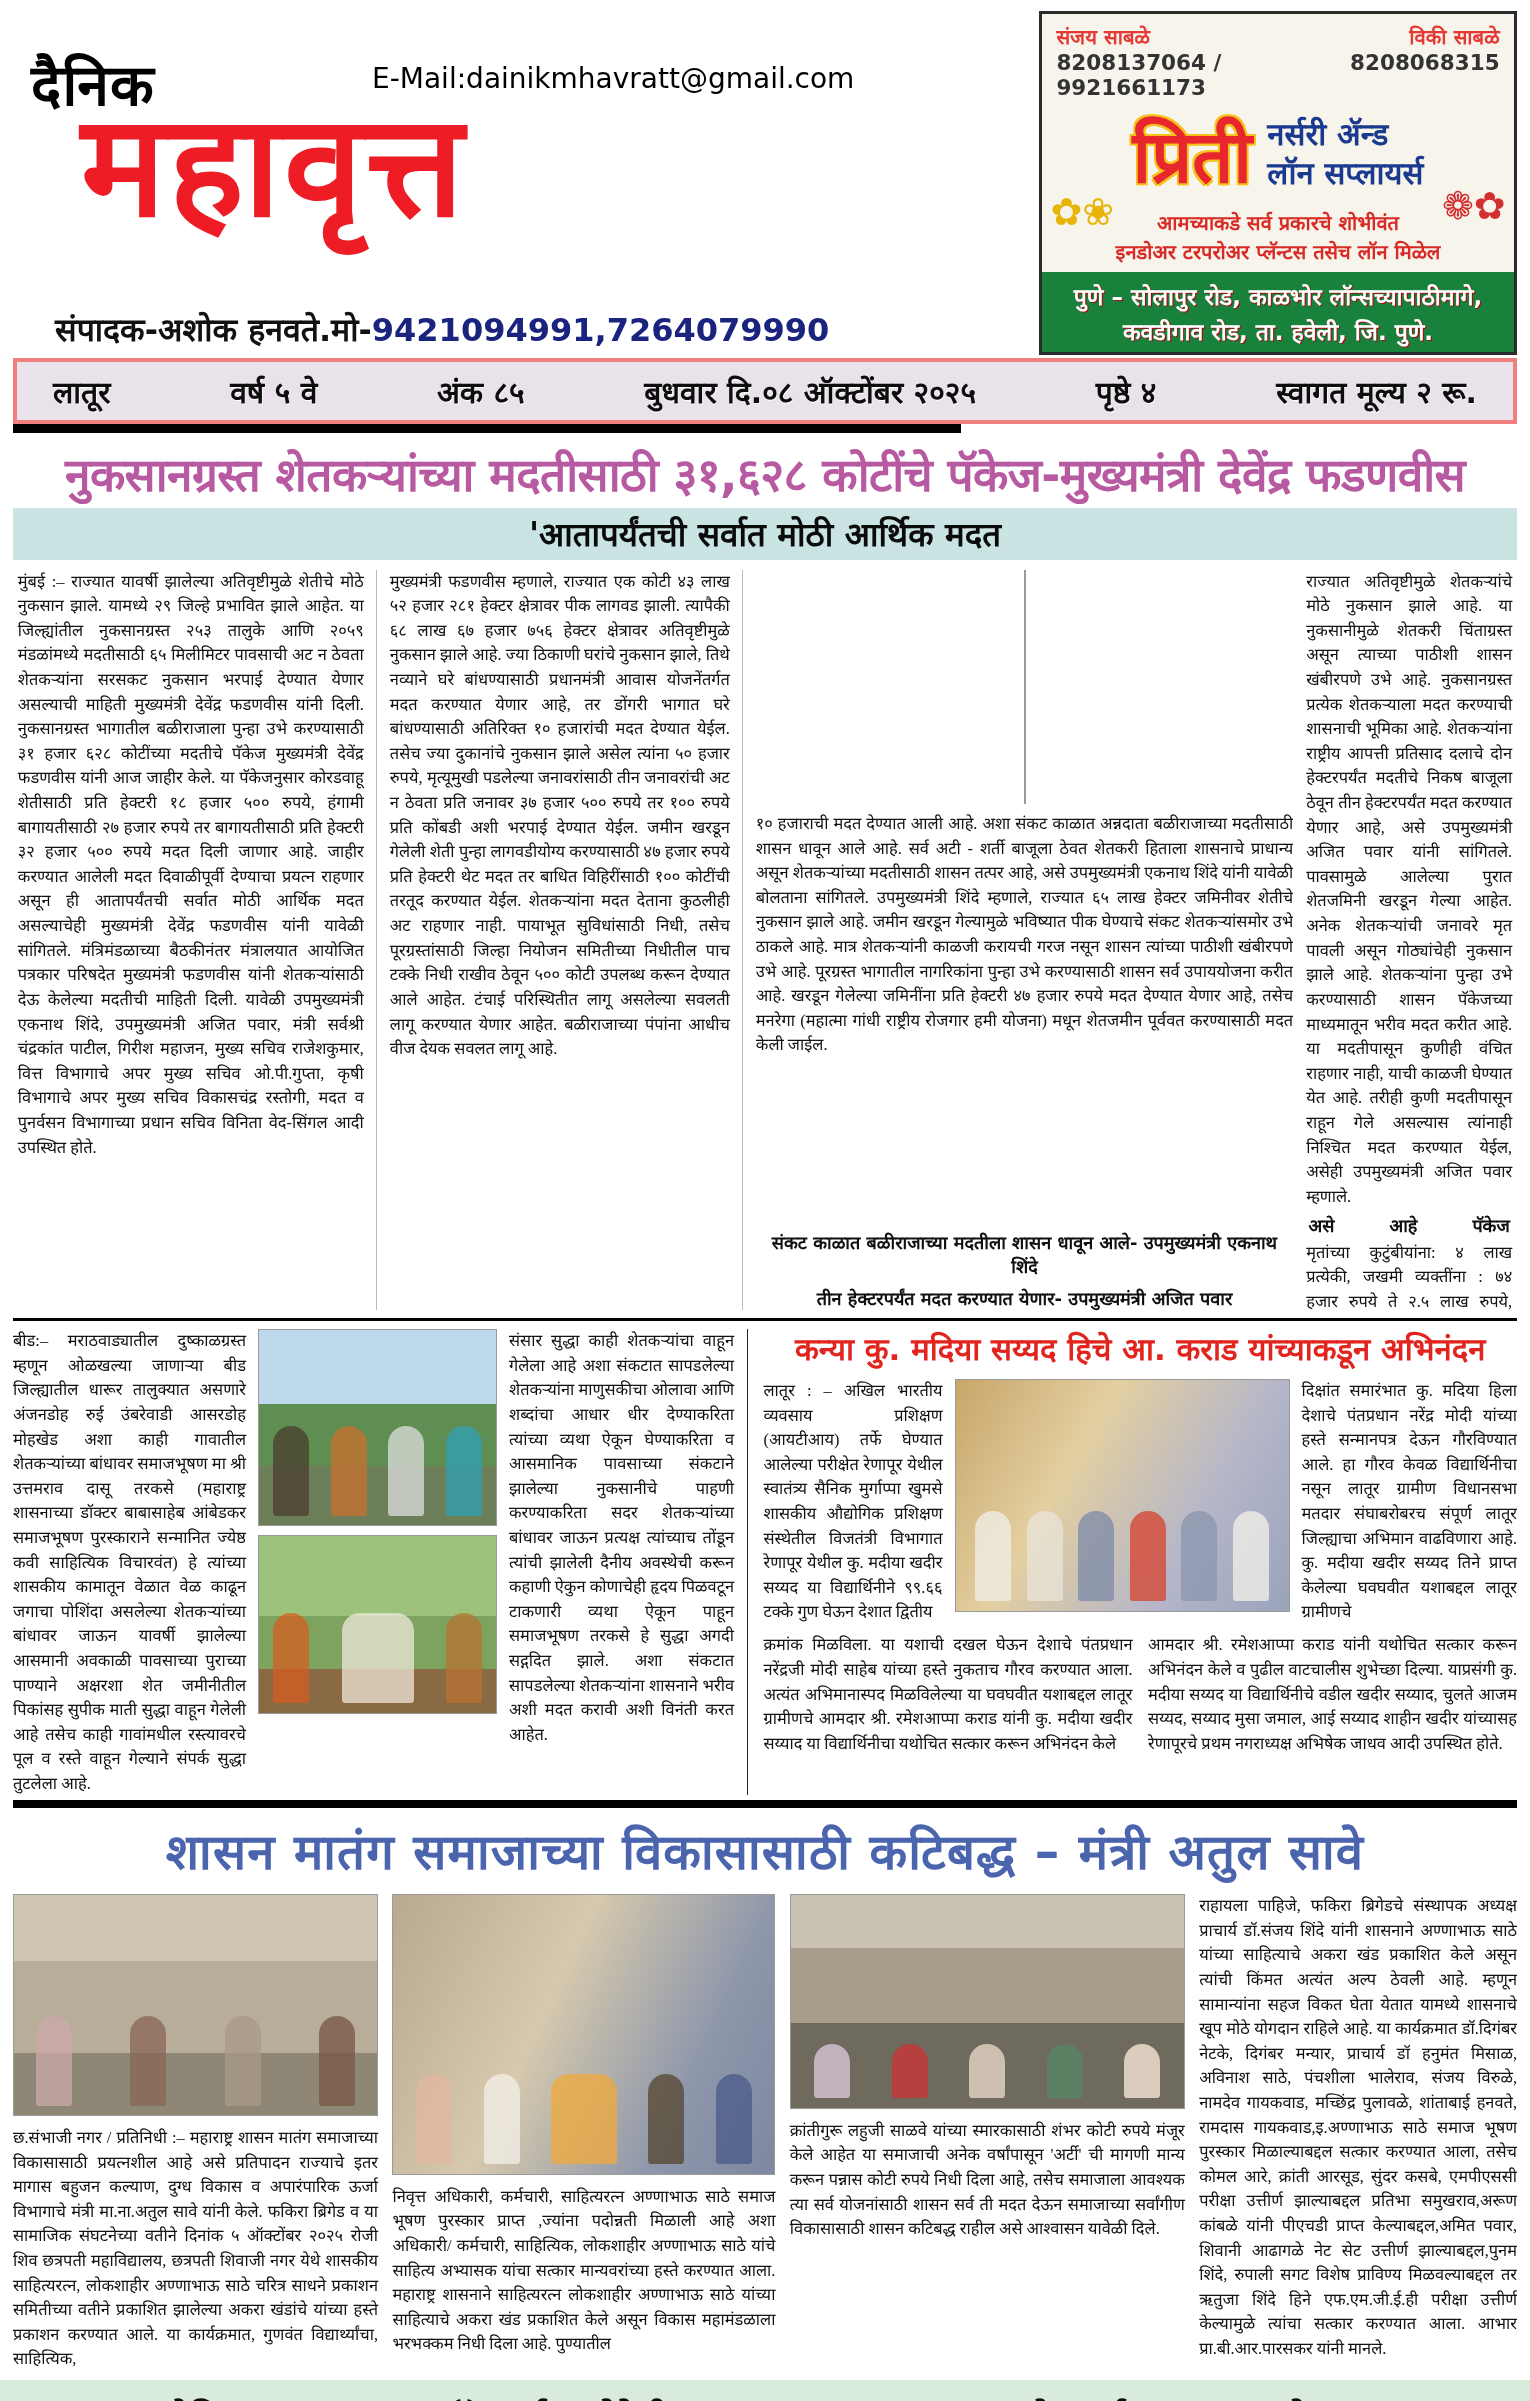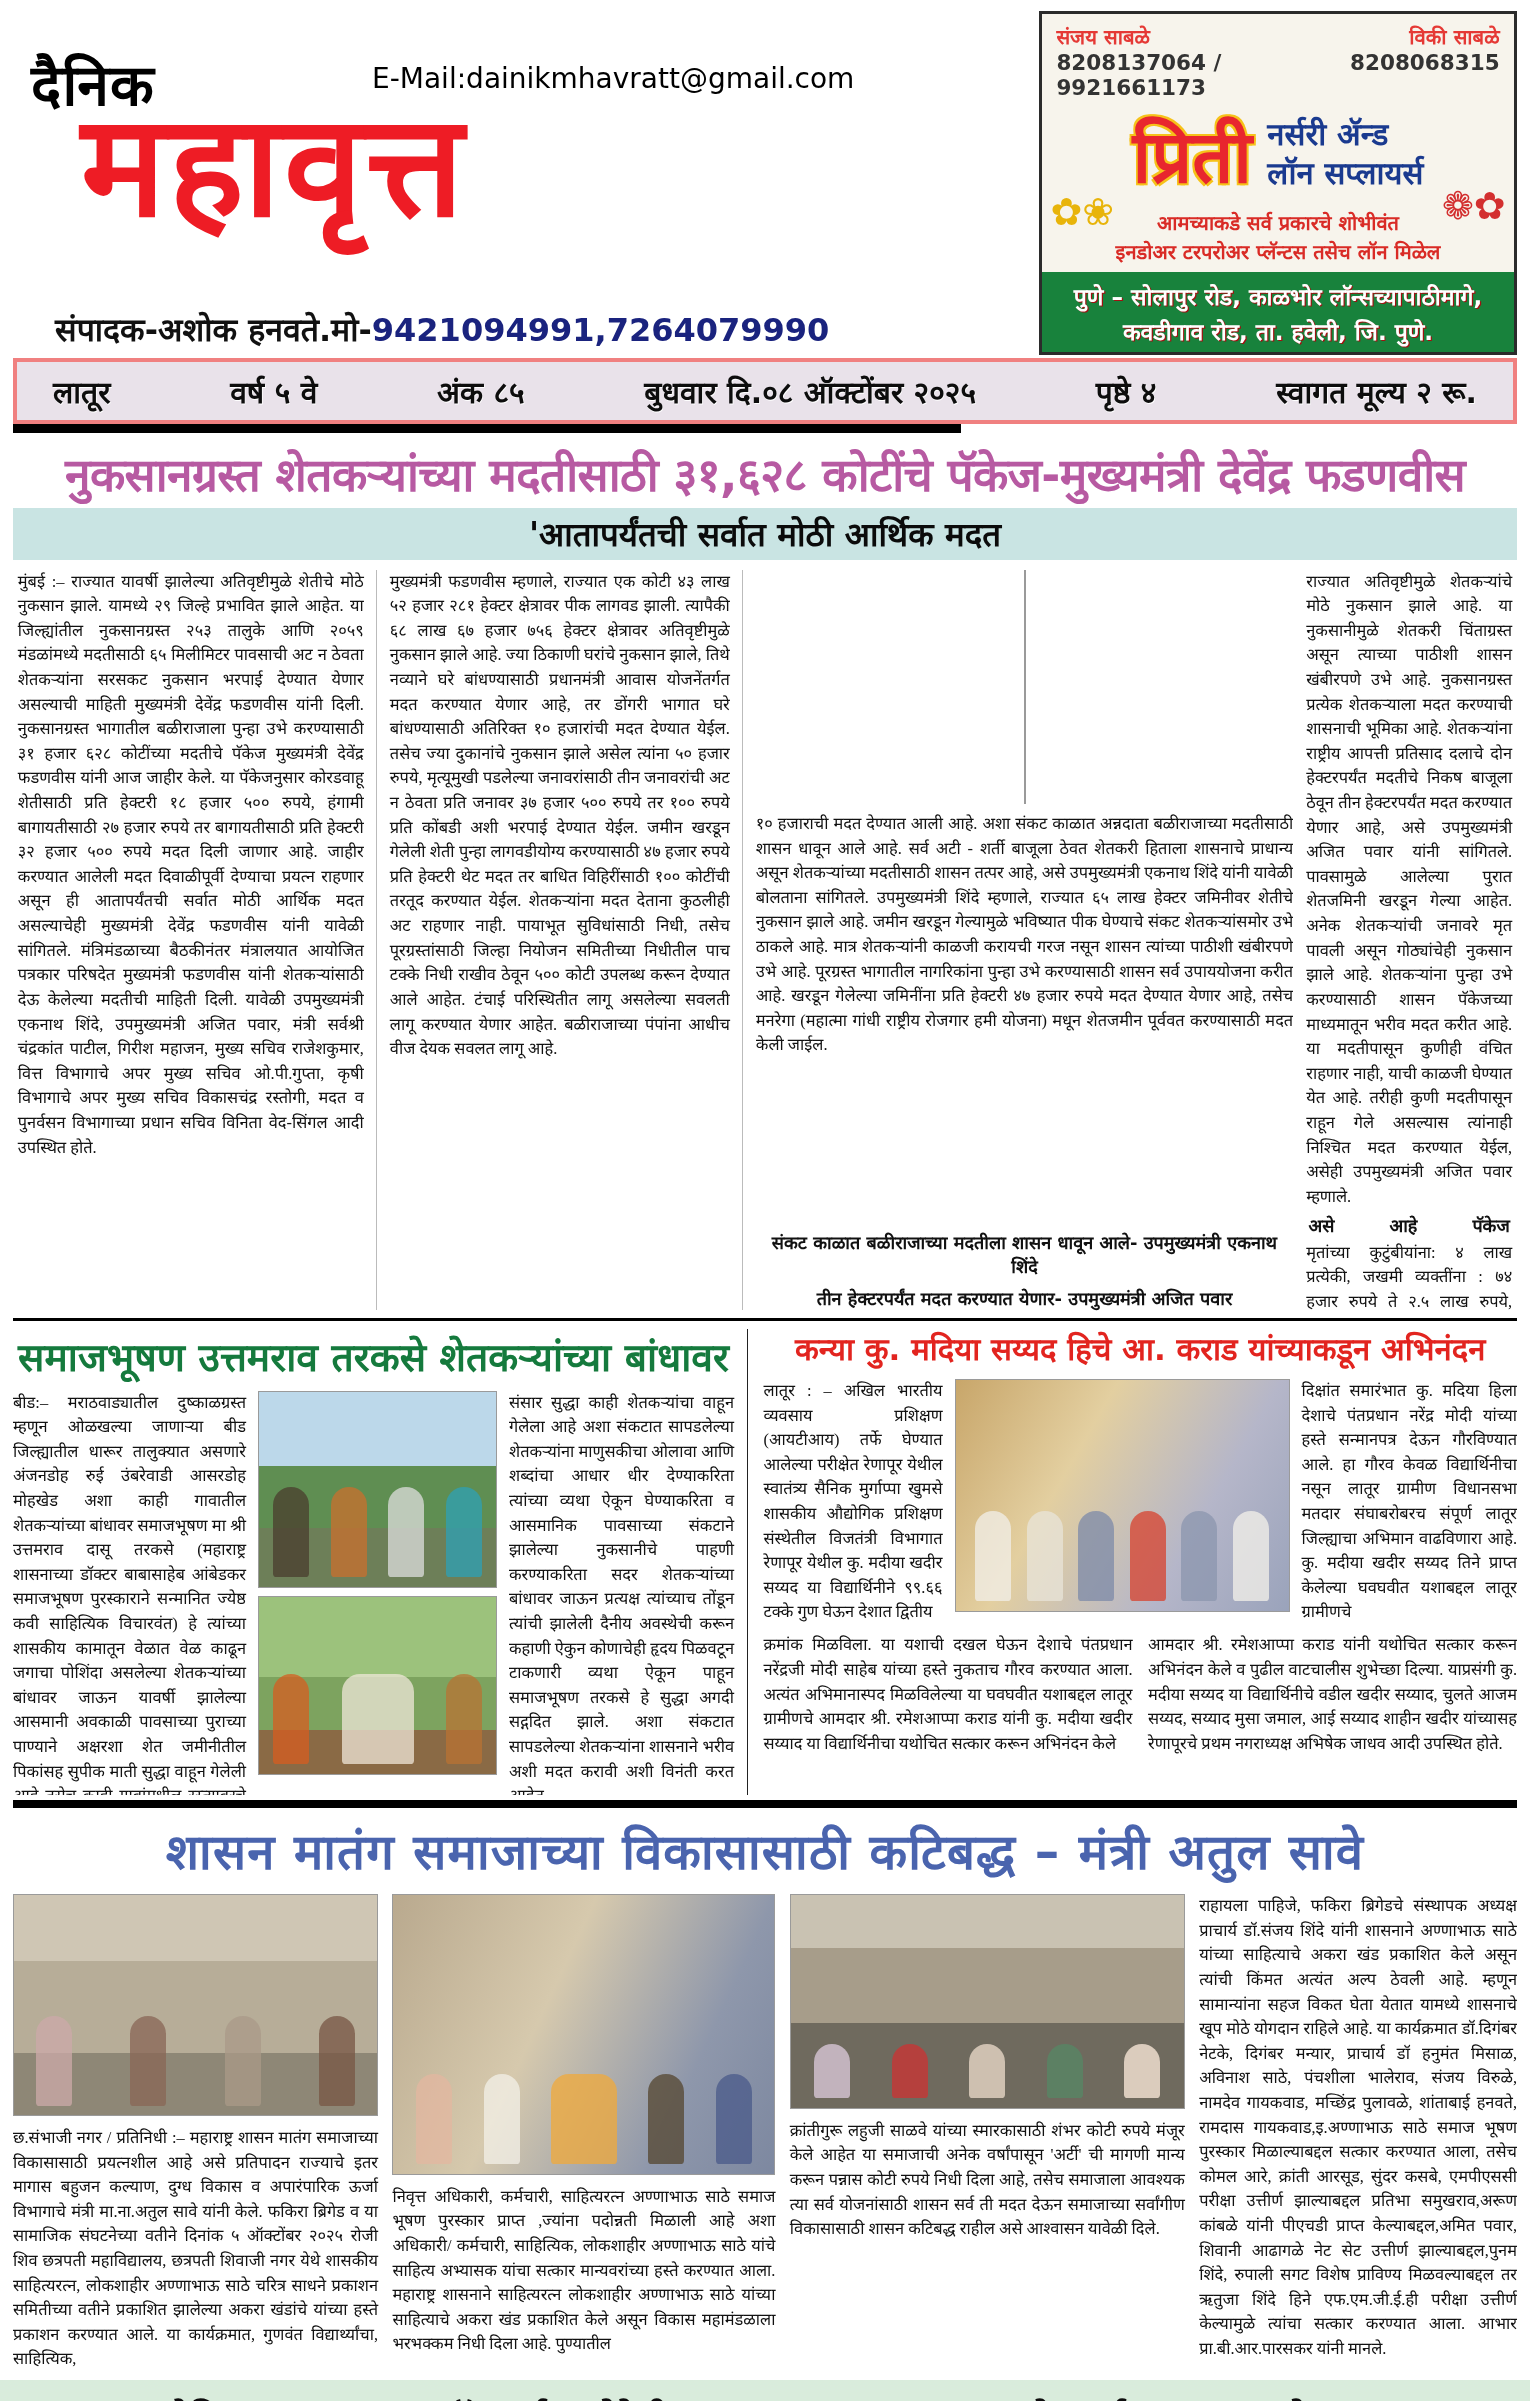--- a/index.html
+++ b/index.html
@@ -186,21 +186,20 @@
       </div>
       <div class="btxt">मृतांच्या कुटुंबीयांना: ४ लाख प्रत्येकी, जखमी व्यक्तींना : ७४ हजार रुपये ते २.५ लाख रुपये, घरगुती भांडे, वस्तूंचे नुकसान: पाच हजार रुपये प्रति कुटुंब, कपडे, वस्तूंचे नुकसान: पाच हजार रुपये प्रतिकुटुंब, दुकानदार, टपरीधारक: ५० हजार रुपये, डोंगरी भागात पडझड, नष्ट पक्क्या घरांना : एक लाख २० हजार रुपये, डोंगरी भागात पडझड, नष्ट कच्च्या घरांना : एक लाख ३० हजार रुपये, अंशतः पडझड: ६,५०० रुपये, झोपड्या: आठ हजार रुपये, जनावरांचे गोठे: तीन हजार रुपये, दुधाळ जनावरे: ३७,५०० रुपये, ओढकाम करणारी जनावरे: ३२ हजार रुपये, कुक्कुटपालन: १०० रुपये प्रति कोंबडी. निकषांपेक्षा अधिक मदत देण्यासाठी १० हजार कोटी रुपये अतिरिक्त, खरडून गेलेल्या जमिनींसाठी ४७ हजार रुपये प्रति हेक्टर, बाधित विहिरींसाठी तीन लाख रुपये प्रतिविहीर, खचलेल्या विहिरी दुरुस्तीसाठी १ लाख रुपये, तातडीच्या मदतीसाठी ११०० कोटी रुपये निधी उपलब्ध करून देणार.</div>
     </div>
   </div>
 
   <div class="hr-thin"></div>
 
   <div class="sec2">
 
     <div class="sec2-left">
-      <div class="h-green">समाजभूषण उत्तमराव तरकसे शेतकऱ्यांच्या बांधावर</div>
       <div class="sec2-left-body">
         <div class="sec2-lc btxt">बीड:– मराठवाड्यातील दुष्काळग्रस्त म्हणून ओळखल्या जाणाऱ्या बीड जिल्ह्यातील धारूर तालुक्यात असणारे अंजनडोह रुई उंबरेवाडी आसरडोह मोहखेड अशा काही गावातील शेतकऱ्यांच्या बांधावर समाजभूषण मा श्री उत्तमराव दासू तरकसे (महाराष्ट्र शासनाच्या डॉक्टर बाबासाहेब आंबेडकर समाजभूषण पुरस्काराने सन्मानित ज्येष्ठ कवी साहित्यिक विचारवंत) हे त्यांच्या शासकीय कामातून वेळात वेळ काढून जगाचा पोशिंदा असलेल्या शेतकऱ्यांच्या बांधावर जाऊन यावर्षी झालेल्या आसमानी अवकाळी पावसाच्या पुराच्या पाण्याने अक्षरशा शेत जमीनीतील पिकांसह सुपीक माती सुद्धा वाहून गेलेली आहे तसेच काही गावांमधील रस्त्यावरचे पूल व रस्ते वाहून गेल्याने संपर्क सुद्धा तुटलेला आहे.</div>
         <div class="sec2-mid">
           <div class="photo ph-bridge">
             <div class="figrow">
               <div class="fig"></div>
               <div class="fig" style="background:#c96f2d"></div>
               <div class="fig" style="background:#ddd"></div>
               <div class="fig" style="background:#2da0b5"></div>
             </div>

